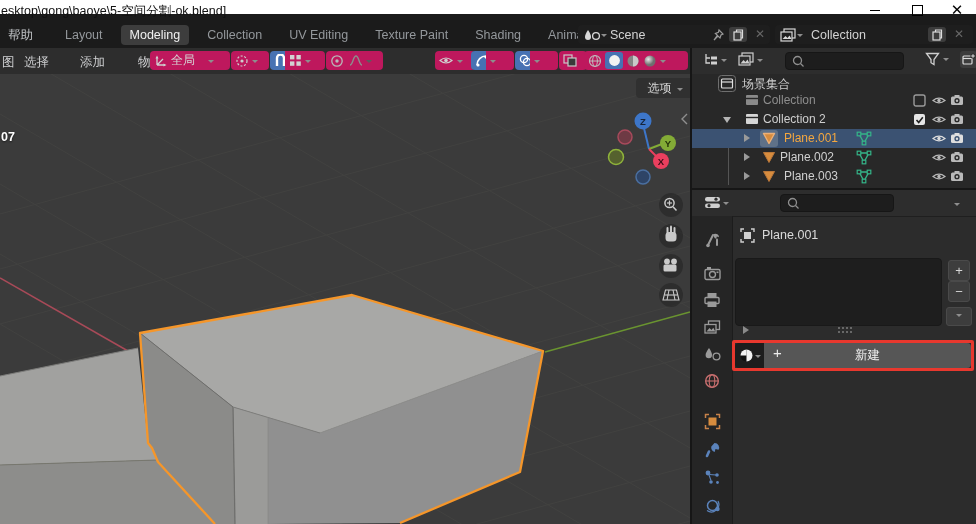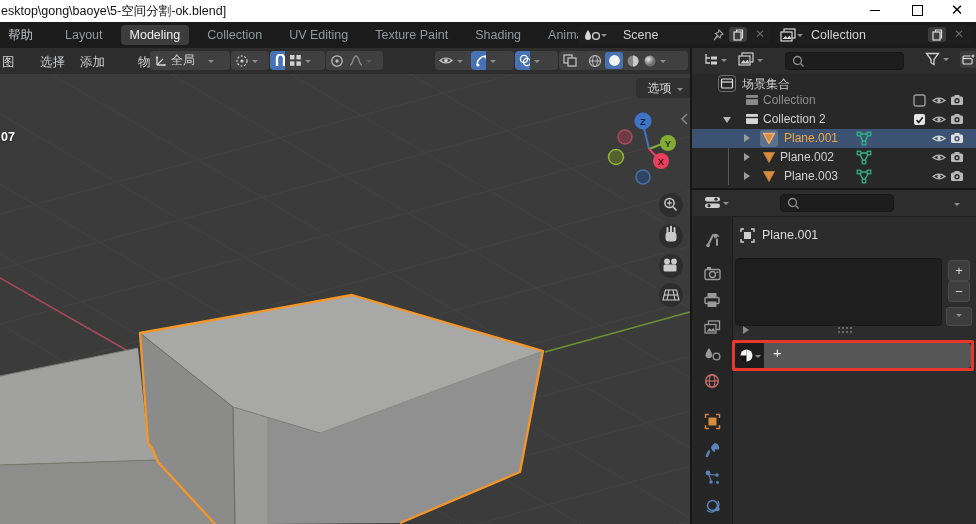--- a/index.html
+++ b/index.html
@@ -1,41 +1,41 @@
 <!DOCTYPE html>
 <html><head>
 <meta charset="utf-8">
 <style>
   html,body{margin:0;padding:0;background:#555;}
   #root{position:relative;width:976px;height:524px;overflow:hidden;
         font-family:"Liberation Sans","DejaVu Sans",sans-serif;font-size:12px;
         background:#1b1b1b;user-select:none;}
   .abs{position:absolute;}
   
-  .titlebar{position:absolute;left:0;top:0;width:976px;height:22px;background:#ffffff;color:#111;}
+  .titlebar{position:absolute;left:0;top:0;width:976px;height:14px;background:#ffffff;color:#111;}
   .titlebar .t{position:absolute;left:1px;top:3px;font-size:12.5px;}
   .wbtn{position:absolute;top:0;width:34px;height:22px;text-align:center;line-height:20px;color:#000;font-size:13px;}
   .maxsq{display:inline-block;width:9px;height:9px;border:1.4px solid #000;margin-top:5px;}
   .minln{display:inline-block;width:10px;height:0;border-top:1.6px solid #000;margin-bottom:3px;}
   
   .topbar{position:absolute;left:0;top:22px;width:976px;height:26px;background:#1b1b1b;color:#a6aaad;}
   .menuitem{position:absolute;top:5px;font-size:12.5px;color:#c3c6c9;}
   .ws{position:absolute;left:56px;top:0;height:26px;display:flex;align-items:center;gap:9px;}
   .wsit{padding:3px 9px;color:#94989c;font-size:12.5px;border-radius:4px;}
   .wsit.active{background:#3d3d3d;color:#f1f1f1;}
   .idsel{position:absolute;top:3px;height:19px;background:#1e1e1e;border-radius:4px;display:flex;align-items:center;}
   .idsel .val{color:#d3d3d3;font-size:12.5px;}
   .minibtn{background:#3c3c3c;border-radius:3px;height:15px;width:18px;display:flex;align-items:center;justify-content:center;}
   .cv{width:0;height:0;border:3.2px solid transparent;border-top-color:#8e8e8e;margin-top:4px;}
   .cvdis{border-top-color:#5c5c5c;}
   
   .viewport{position:absolute;left:0;top:48px;width:690px;height:476px;background:#3b3b3b;}
   .vheader{position:absolute;left:0;top:0;width:690px;height:26px;background:#2d2d2d;border-bottom:1px solid #222;}
   .hmenu{position:absolute;top:6px;color:#cfd0d2;font-size:12.5px;}
-  .hwid{position:absolute;top:3px;height:19px;background:#404040;border-radius:4px;display:flex;align-items:center;padding:0 4px;gap:3px;}
+  .hwid{position:absolute;top:3px;height:19px;background:#be185d;border-radius:4px;display:flex;align-items:center;padding:0 4px;gap:3px;}
   .bluebg{background:#4772b3;}
   .scene-svg{position:absolute;left:0;top:26px;}
   .optbtn{position:absolute;left:636px;top:30px;width:58px;height:20px;background:#303030;border-radius:4px;
           color:#d8d8d8;display:flex;align-items:center;justify-content:center;gap:5px;font-size:12px;}
   .corner01{position:absolute;left:1px;top:82px;color:#fff;font-weight:bold;font-size:12.5px;text-shadow:0 1px 2px #0008;}
   
   .rightcol{position:absolute;left:690px;top:48px;width:286px;height:476px;background:#282828;border-left:2px solid #161616;}
   .oheader{position:absolute;left:0;top:0;width:286px;height:26px;background:#2d2d2d;border-bottom:1px solid #1d1d1d;}
   .searchbox{position:absolute;background:#1d1d1d;border-radius:4px;border:1px solid #161616;}
   .outliner{position:absolute;left:0;top:26px;width:286px;height:114px;background:#282828;}
@@ -86,21 +86,21 @@
       <span class="wsit">Animation</span>
       <span class="wsit">Renderi</span>
     </div>
 
     <div class="idsel" style="left:578px;width:192px">
       <svg width="18" height="14" style="margin-left:5px">
         <path d="M5 2 C7 5 8 7 8 9 a3 3 0 1 1 -6 0 C2 7 3 5 5 2z" fill="#d8d8d8"></path>
         <circle cx="13" cy="8" r="3.4" fill="none" stroke="#d8d8d8" stroke-width="1.3"></circle>
       </svg>
       <span class="cv"></span>
-      <span class="val" style="margin-left:16px">Scene</span>
+      <span class="val" style="margin-left:3px">Scene</span>
       <svg width="14" height="14" style="position:absolute;left:133px">
         <path d="M8 2 l4 4 -2 1 -1 3 -2-2 -4 4 3.4-4.6 -2-2 3-1z" fill="none" stroke="#9a9a9a" stroke-width="1.2"></path>
       </svg>
       <div class="minibtn" style="position:absolute;left:151px;top:2px">
         <svg width="11" height="12">
           <rect x="1" y="3" width="7" height="8" fill="none" stroke="#dcdcdc" stroke-width="1.2"></rect>
           <path d="M3.5 3 V1 h6 v8 h-1.5" fill="none" stroke="#dcdcdc" stroke-width="1.2"></path>
         </svg>
       </div>
       <span style="position:absolute;left:177px;top:2px;color:#676767;font-size:12px">✕</span>
@@ -120,21 +120,21 @@
           <path d="M3.5 3 V1 h6 v8 h-1.5" fill="none" stroke="#dcdcdc" stroke-width="1.2"></path>
         </svg>
       </div>
       <span style="position:absolute;left:179px;top:2px;color:#676767;font-size:12px">✕</span>
     </div>
   </div>
 
   <div class="viewport">
     <div class="vheader">
       <span class="hmenu" style="left:2px">图</span>
-      <span class="hmenu" style="left:40px">选择</span>
+      <span class="hmenu" style="left:24px">选择</span>
       <span class="hmenu" style="left:80px">添加</span>
       <span class="hmenu" style="left:138px">物体</span>
 
       <div class="hwid" style="left:150px;width:72px">
         <svg width="14" height="14">
           <path d="M3 11 L3 3 M3 11 L11 11 M3 11 L9 5" stroke="#d0d0d0" stroke-width="1.3" fill="none"></path>
           <path d="M1.5 4.5 L3 1.5 L4.5 4.5z M9.5 9.5 L12.5 11 L9.5 12.5z" fill="#d0d0d0"></path>
         </svg>
         <span style="color:#d5d5d5">全局</span>
         <span class="cv" style="margin-left:10px"></span>
@@ -633,19 +633,20 @@
           <div class="browse">
             <svg width="15" height="15">
               <circle cx="7.5" cy="7.5" r="6" fill="#111"></circle>
               <path d="M7.5 1.5 a6 6 0 0 1 0 12z" fill="#f2f2f2"></path>
               <path d="M7.5 1.5 a6 6 0 0 0 -6 6 h6z" fill="#f2f2f2"></path>
             </svg>
             <span class="cv"></span>
           </div>
           <div class="newbar">
             <span class="plus">+</span>
+            <span class="lbl">新建</span>
           </div>
         </div>
 
       </div>
     </div>
   </div>
 </div>
 
 </body></html>

